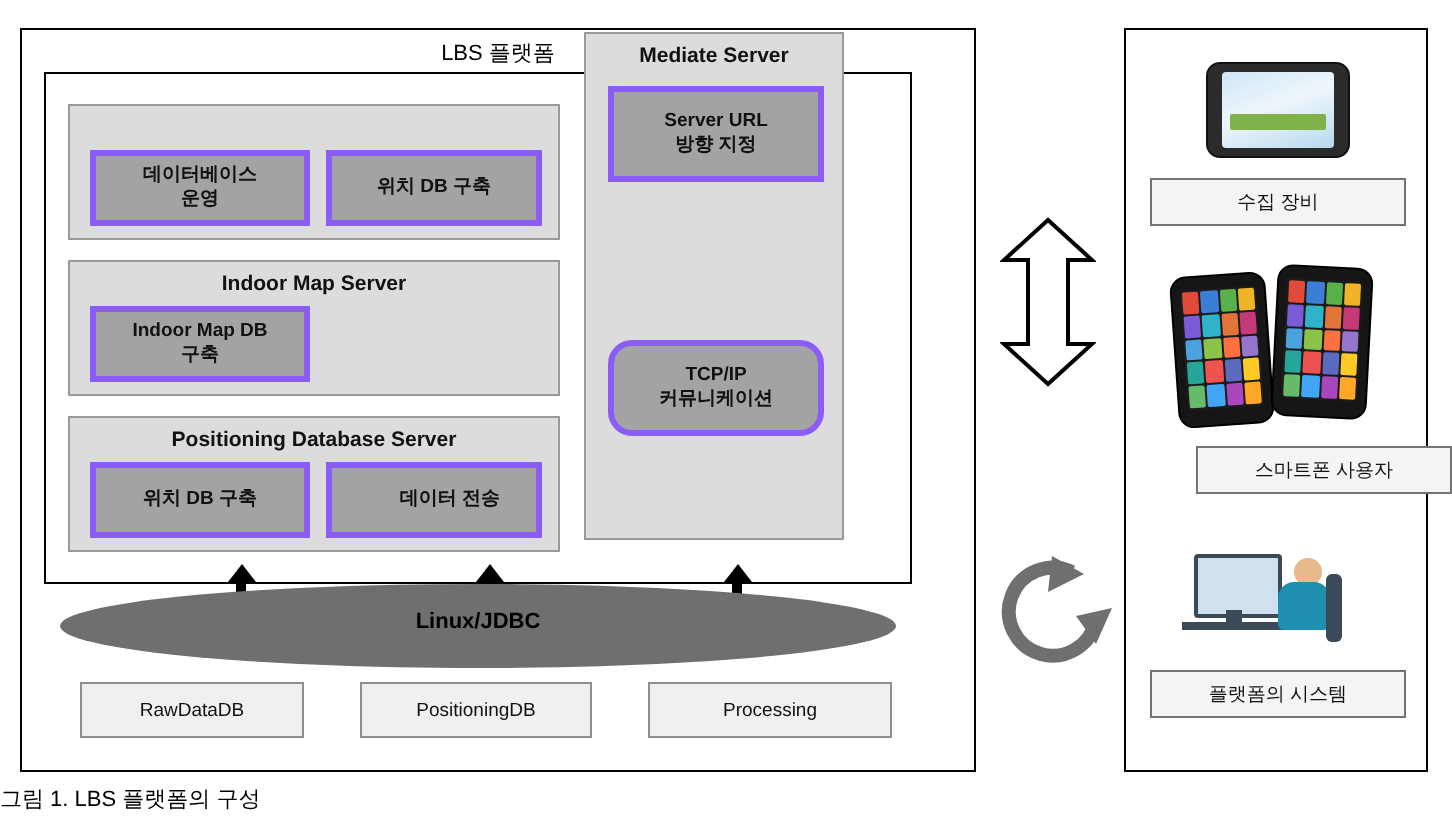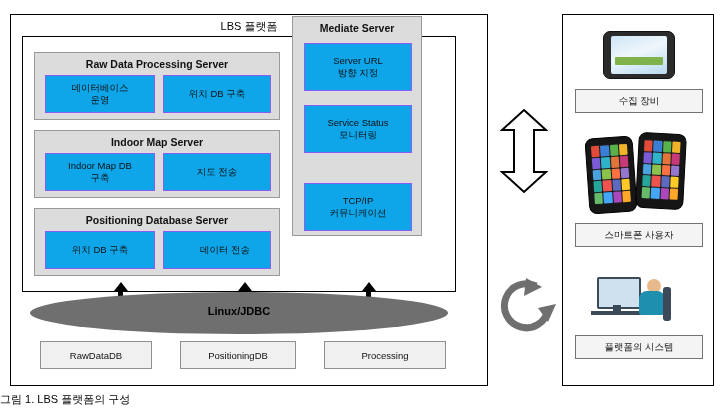--- a/index.html
+++ b/index.html
@@ -65,40 +65,41 @@
     top: 5px;
     left: 0;
     width: 100%;
     text-align: center;
     font-size: 10.5px;
     font-weight: bold;
     color: #111;
   }
   .cell {
     position: absolute;
-    background: #0ea5e9;
-    border: 1px solid #8b5cf6;
+    background: #a3a3a3;
+    border: 3px solid #8b5cf6;
     box-sizing: border-box;
     display: flex;
     align-items: center;
     justify-content: center;
     text-align: center;
     font-size: 9.5px;
     color: #111;
     line-height: 1.25;
     padding: 2px;
+    font-weight: bold;
   }
 
   
   .mediate {
     position: absolute;
     left: 292px;
     top: 16px;
     width: 130px;
-    height: 220px;
+    height: 254px;
   }
   .mediate .cell {
     left: 11px;
     width: 108px;
     height: 48px;
   }
 
   
   .ellipse {
     position: absolute;
@@ -328,46 +329,42 @@
 
 <div id="root">
 
   <div class="outer-frame">
     <div class="platform-title">LBS 플랫폼</div>
   </div>
 
   <div class="servers-frame"></div>
 
   <div class="group-box" style="left:34px; top:52px; width:246px; height:68px;">
-    <div class="group-title">Raw Data Processing Server</div>
     <div class="cell" style="left:10px; top:22px; width:110px; height:38px; white-space:pre-line;">데이터베이스
 운영</div>
     <div class="cell" style="left:128px; top:22px; width:108px; height:38px; white-space:pre-line;">위치 DB 구축</div>
   </div>
 
   <div class="group-box" style="left:34px; top:130px; width:246px; height:68px;">
     <div class="group-title">Indoor Map Server</div>
     <div class="cell" style="left:10px; top:22px; width:110px; height:38px; white-space:pre-line;">Indoor Map DB
 구축</div>
-    <div class="cell" style="left:128px; top:22px; width:108px; height:38px; white-space:pre-line;">지도 전송</div>
   </div>
 
   <div class="group-box" style="left:34px; top:208px; width:246px; height:68px;">
     <div class="group-title">Positioning Database Server</div>
     <div class="cell" style="left:10px; top:22px; width:110px; height:38px; white-space:pre-line;">위치 DB 구축</div>
     <div class="cell" style="left:128px; top:22px; width:108px; height:38px; white-space:pre-line;padding-left:18px;">데이터 전송</div>
   </div>
 
   <div class="group-box mediate">
     <div class="group-title">Mediate Server</div>
     <div class="cell" style="top:26px; white-space:pre-line;">Server URL
 방향 지정</div>
-    <div class="cell" style="top:88px; white-space:pre-line;">Service Status
-모니터링</div>
-    <div class="cell" style="top:166px; white-space:pre-line;">TCP/IP
+    <div class="cell" style="top:153px; white-space:pre-line;border-radius:12px;">TCP/IP
 커뮤니케이션</div>
   </div>
 
   <div class="arrow-bidir-v" style="left:112px; top:282px;">
       <span></span>
     </div>
   <div class="arrow-bidir-v" style="left:236px; top:282px;">
       <span></span>
     </div>
   <div class="arrow-bidir-v" style="left:360px; top:282px;">
@@ -444,21 +441,21 @@
           <i style="background: rgb(38, 166, 154);"></i>
           <i style="background: rgb(239, 83, 80);"></i>
           <i style="background: rgb(92, 107, 192);"></i>
           <i style="background: rgb(255, 202, 40);"></i>
           <i style="background: rgb(102, 187, 106);"></i>
           <i style="background: rgb(66, 165, 245);"></i>
           <i style="background: rgb(171, 71, 188);"></i>
           <i style="background: rgb(255, 167, 38);"></i>
         </div>
     </div>
-    <div class="right-label" style="top:208px;">스마트폰 사용자</div>
+    <div class="right-label" style="top:208px;margin-left:23px;">스마트폰 사용자</div>
 
     <div class="pc-scene" style="left:28px; top:258px;">
       <div class="pc-monitor"></div>
       <div class="pc-stand"></div>
       <div class="pc-desk"></div>
       <div class="pc-person-head"></div>
       <div class="pc-person-body"></div>
       <div class="pc-chair"></div>
     </div>
     <div class="right-label" style="top:320px;">플랫폼의 시스템</div>

